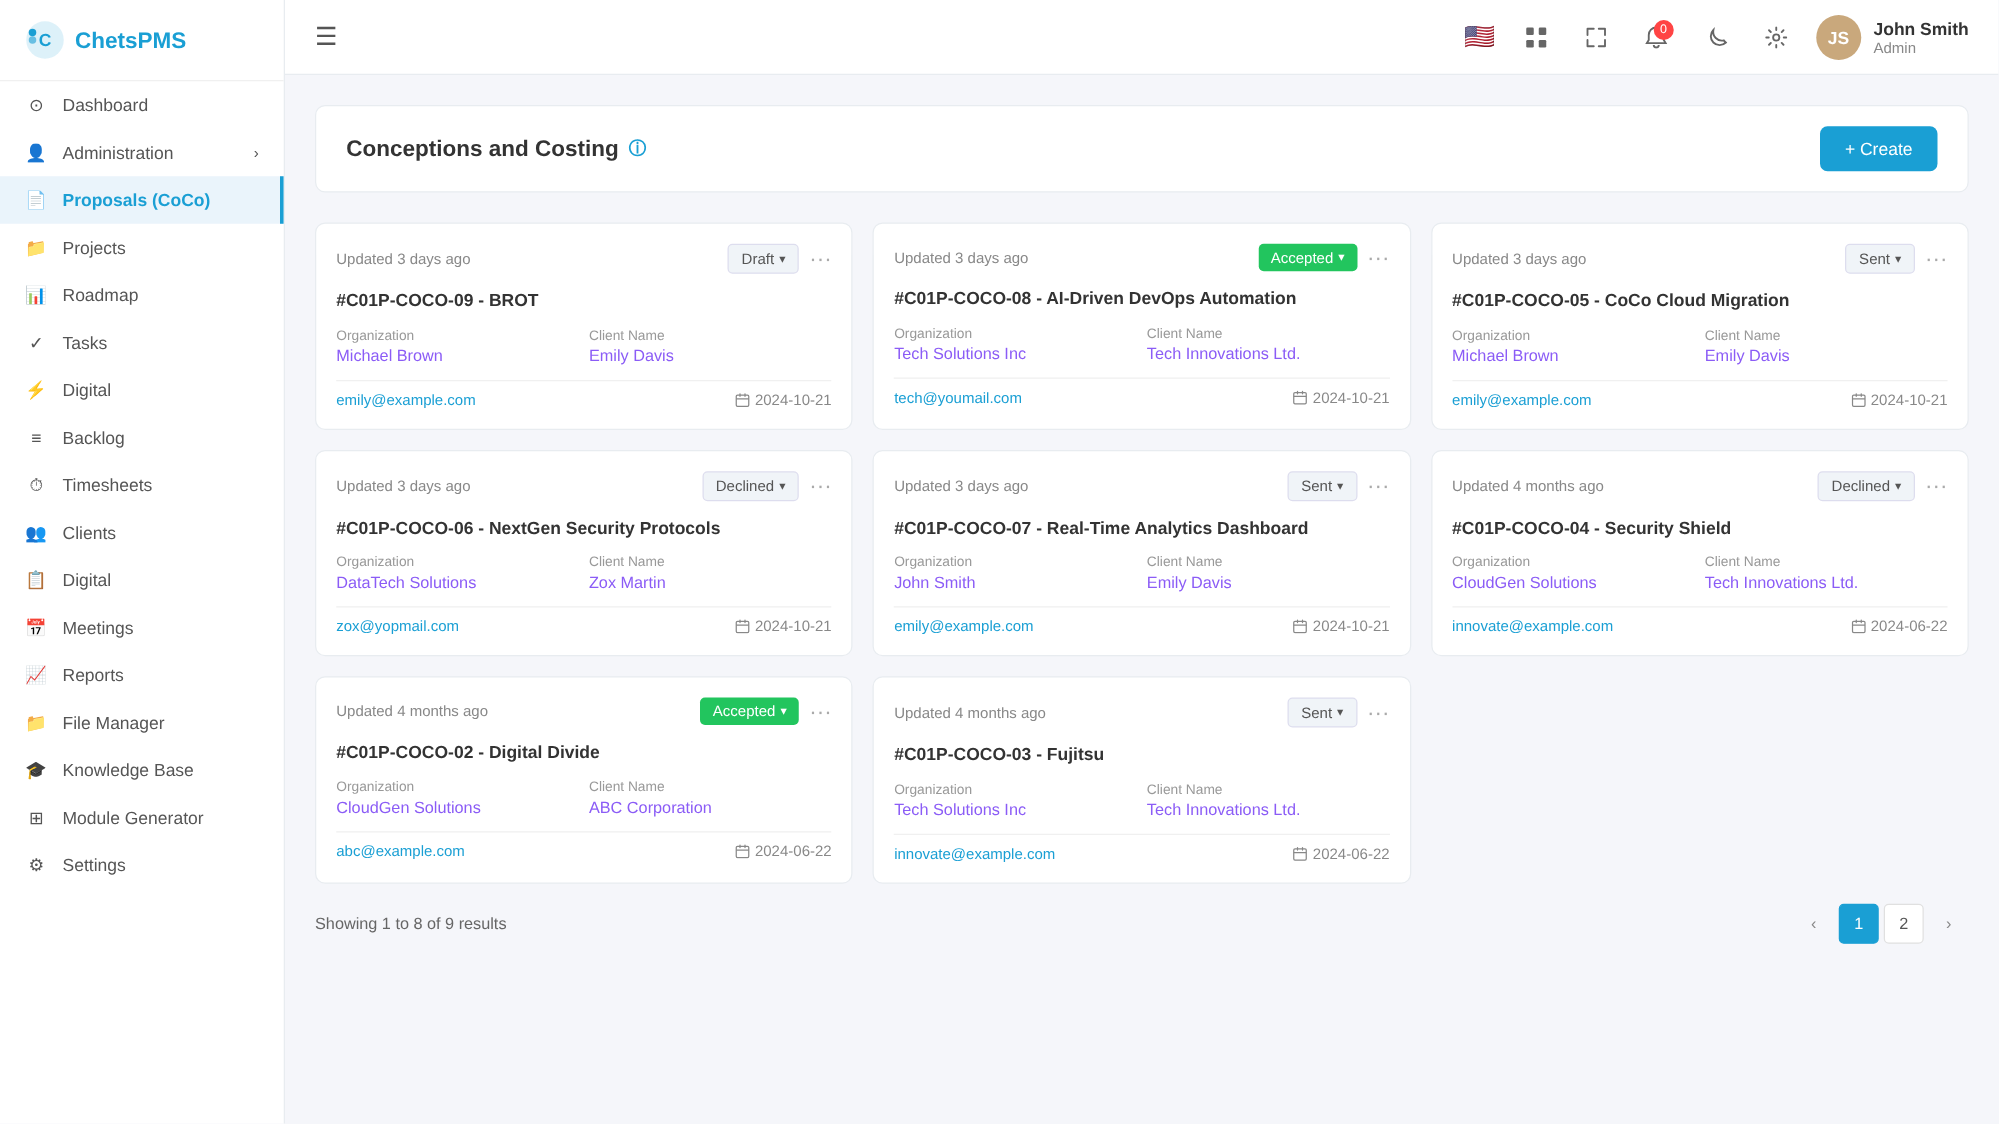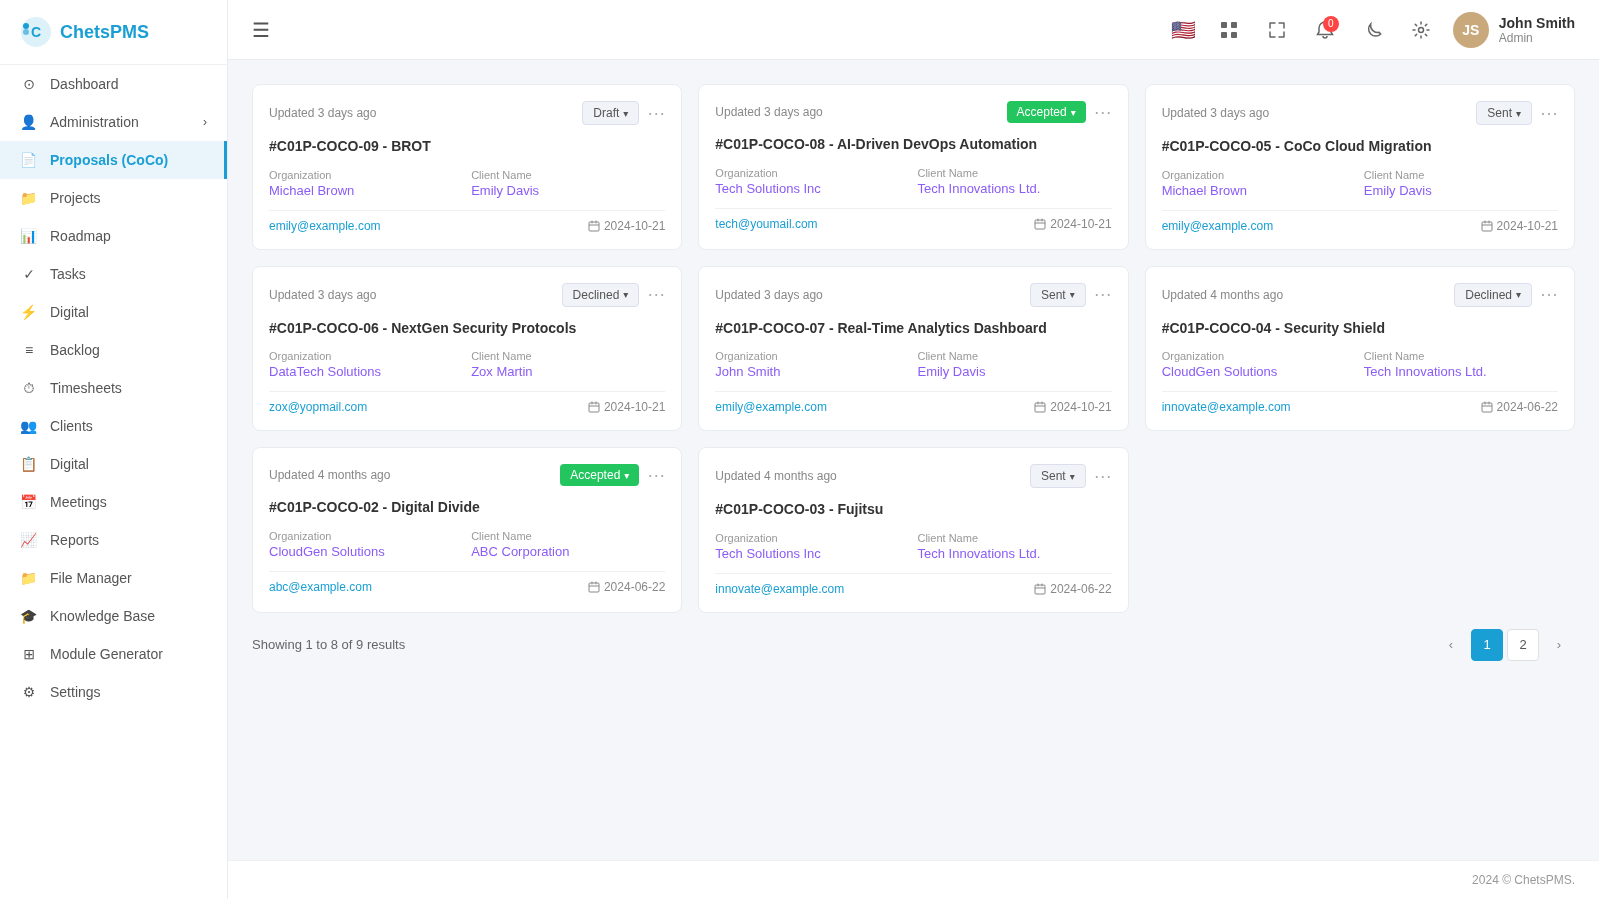--- a/index.html
+++ b/index.html
@@ -218,20 +218,27 @@
         <div class="avatar">JS</div>
         <div>
           <div class="user-name">John Smith</div>
           <div class="user-role">Admin</div>
         </div>
       </div>
     </div>
   </header>
 
   <div class="content">
+    <div class="page-header">
+      <div class="page-title">
+        <span>Conceptions and Costing</span>
+        <span class="info-icon">ⓘ</span>
+      </div>
+      <button class="create-btn">+ Create</button>
+    </div>
 
     <div class="cards-grid" id="cards-grid">
         <div class="card">
     <div class="card-header">
       <span class="card-updated">Updated 3 days ago</span>
       <div class="card-header-right">
         <span class="status-badge status-draft">
           Draft
           <span class="status-chevron">▾</span>
         </span>
@@ -505,16 +512,13 @@
       <span class="showing-text">Showing 1 to 8 of 9 results</span>
       <div class="pagination">
         <button class="page-btn nav">‹</button>
         <button class="page-btn active">1</button>
         <button class="page-btn">2</button>
         <button class="page-btn nav">›</button>
       </div>
     </div>
   </div>
 
-  <div class="footer">
-    <span>2024 © ChetsPMS.</span>
-  </div>
 </div>
 
 </body></html>

